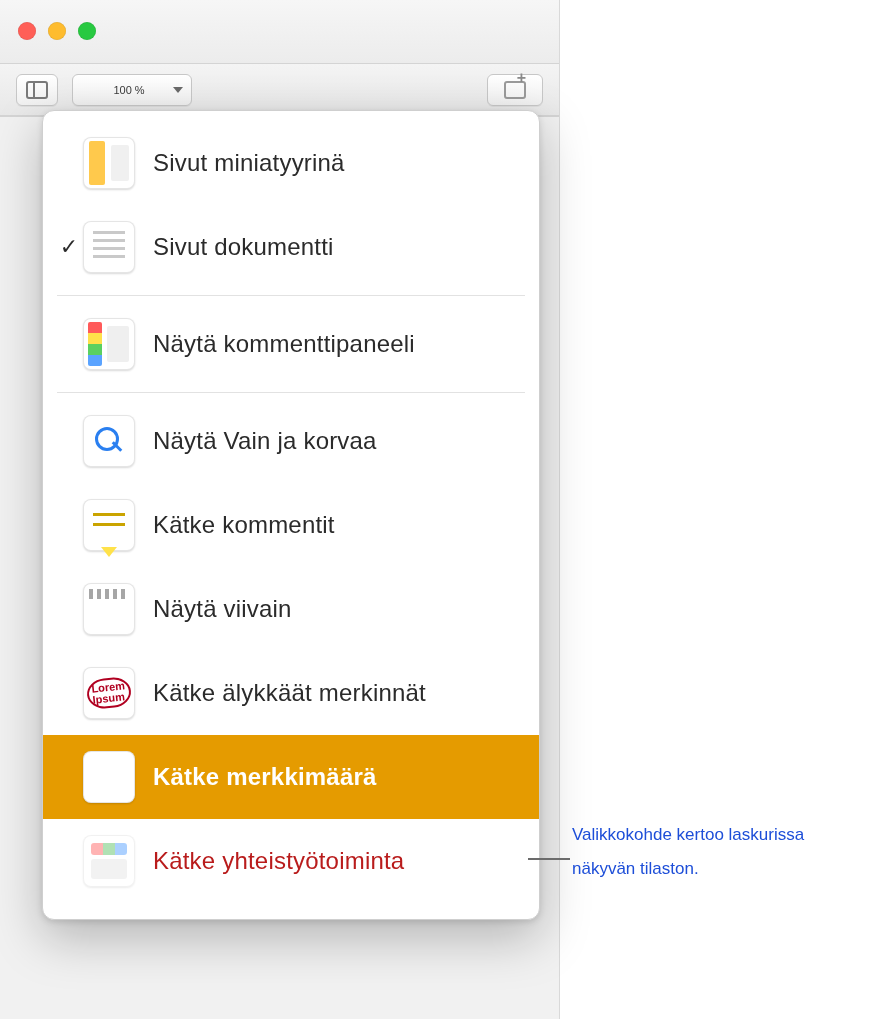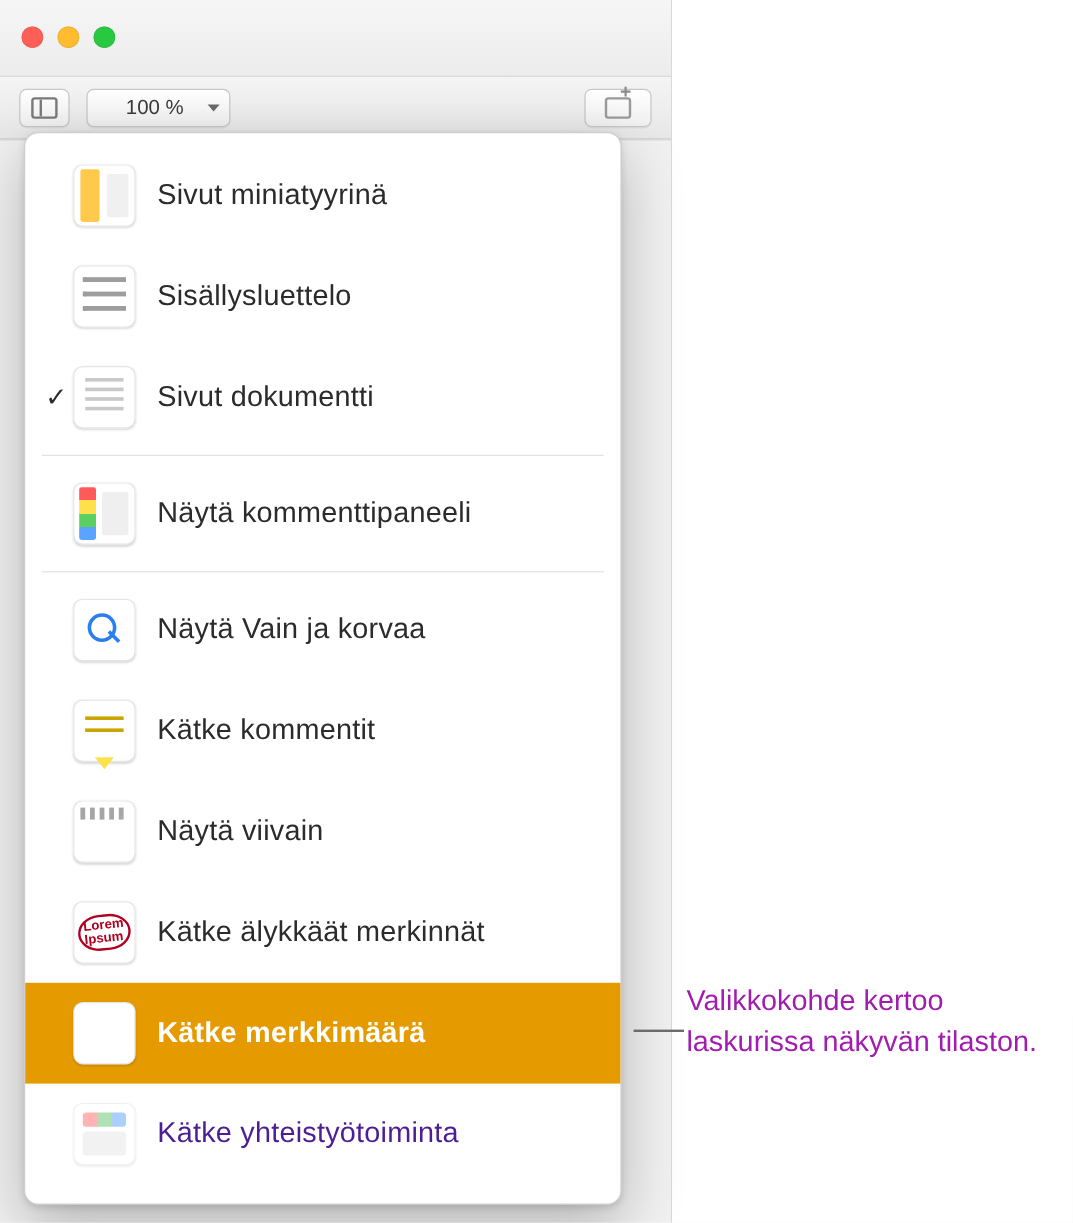--- a/index.html
+++ b/index.html
@@ -45,39 +45,39 @@
     padding: 0 16px;
   }
   .tbtn {
     height: 32px; min-width: 42px;
     border: 1px solid #c7c7c7;
     border-radius: 6px;
     background: linear-gradient(#ffffff,#f0f0f0);
     display:flex; align-items:center; justify-content:center;
     box-shadow: 0 1px 0 rgba(0,0,0,.05);
   }
-  .zoom { padding: 0 20px; font-size: 17px; color:#3a3a3a; position:relative;}
+  .zoom { padding: 0 20px; font-size: 11px; color:#3a3a3a; position:relative;}
   .zoom::after{
     content:""; position:absolute; right:8px; top:50%;
     width:0;height:0;border-left:5px solid transparent;border-right:5px solid transparent;border-top:6px solid #6a6a6a;
     transform:translateY(-50%);
   }
   .view-glyph{
     width:22px;height:18px;border:2px solid #7a7a7a;border-radius:3px;position:relative;
   }
   .view-glyph::before{content:"";position:absolute;left:5px;top:0;bottom:0;width:2px;background:#7a7a7a;}
   .plus-glyph{
     width:22px;height:18px;border:2px solid #9a9a9a;border-radius:3px;position:relative;
   }
   .plus-glyph::before{content:"+";position:absolute;right:-2px;top:-14px;font-size:16px;color:#8a8a8a;font-weight:600;}
 
   
   .menu {
     position:absolute;
-    left:20px; top:110px;
+    left:42px; top:110px;
     width:498px;
     background:#ffffff;
     border:1px solid #cfcfcf;
     border-radius:12px;
     box-shadow:0 18px 50px rgba(0,0,0,.25), 0 2px 6px rgba(0,0,0,.12);
     padding:10px 0 16px 0;
   }
   .menu-item{
     display:flex; align-items:center;
     height:84px;
@@ -93,21 +93,21 @@
     box-shadow:0 1px 2px rgba(0,0,0,.15), inset 0 0 0 1px rgba(0,0,0,.1);
     display:flex;align-items:center;justify-content:center;
     background:#fff;
     flex:0 0 auto;
   }
   .menu-item .label{
     font-size:24px; color:#2b2b2b; letter-spacing:.2px;
   }
   .menu-item.highlight{ background:#e59b00; }
   .menu-item.highlight .label{ color:#ffffff; font-weight:600; }
-  .menu-item.disabled .label{ color:#4c1d95; }
+  .menu-item.disabled .label{ color:#b91c1c; }
   .sep{ height:1px; margin:6px 14px; background:#e2e2e2; }
 
   
   .ic-thumb{ background:#fff; position:relative;}
   .ic-thumb::before{content:"";position:absolute;left:6px;top:4px;width:16px;height:44px;background:#ffc94c;border-radius:2px;}
   .ic-thumb::after{content:"";position:absolute;left:28px;top:8px;width:18px;height:36px;background:#f0f0f0;border-radius:2px;}
 
   .ic-toc{ position:relative;}
   .ic-toc::before{content:"";position:absolute;left:8px;top:10px;right:8px;height:4px;background:#9d9d9d;box-shadow:0 12px 0 #9d9d9d,0 24px 0 #9d9d9d;}
   .ic-toc::after{content:"";position:absolute;left:8px;top:10px;width:4px;height:4px;border-radius:50%;background:#9d9d9d;box-shadow:0 12px 0 #9d9d9d,0 24px 0 #9d9d9d;}
@@ -141,21 +141,21 @@
   .ic-collab{background:#fff;position:relative;}
   .ic-collab::before{content:"";position:absolute;left:8px;top:8px;width:36px;height:12px;border-radius:3px;
     background:linear-gradient(90deg,#ff6a6a 0 33%,#63c56b 33% 66%,#5aa3ff 66% 100%);}
   .ic-collab::after{content:"";position:absolute;left:8px;top:24px;right:8px;height:20px;background:#e6e6e6;border-radius:3px;}
 
   
   .callout{
     position:absolute;
     left:572px; top:818px;
     width:300px;
-    font-size:24px; line-height:34px; color:#a21caf;
+    font-size:17px; line-height:34px; color:#1d4ed8;
   }
   .callout-line{
     position:absolute;
     left:528px; top:858px;
     width:42px; height:2px; background:#6b6b6b;
   }
 
   .doc-bg{
     position:absolute; left:0; right:0; top:116px; bottom:0;
     background:#f1f1f1;
@@ -191,25 +191,20 @@
   <div class="doc-bg"></div>
 
   <div class="menu">
 
     <div class="menu-item">
       <span class="check"></span>
       <span class="icon ic-thumb"></span>
       <span class="label">Sivut miniatyyrinä</span>
     </div>
 
-    <div class="menu-item">
-      <span class="check"></span>
-      <span class="icon ic-toc"></span>
-      <span class="label">Sisällysluettelo</span>
-    </div>
 
     <div class="menu-item">
       <span class="check">✓</span>
       <span class="icon ic-doc"></span>
       <span class="label">Sivut dokumentti</span>
     </div>
 
     <div class="sep"></div>
 
     <div class="menu-item">

